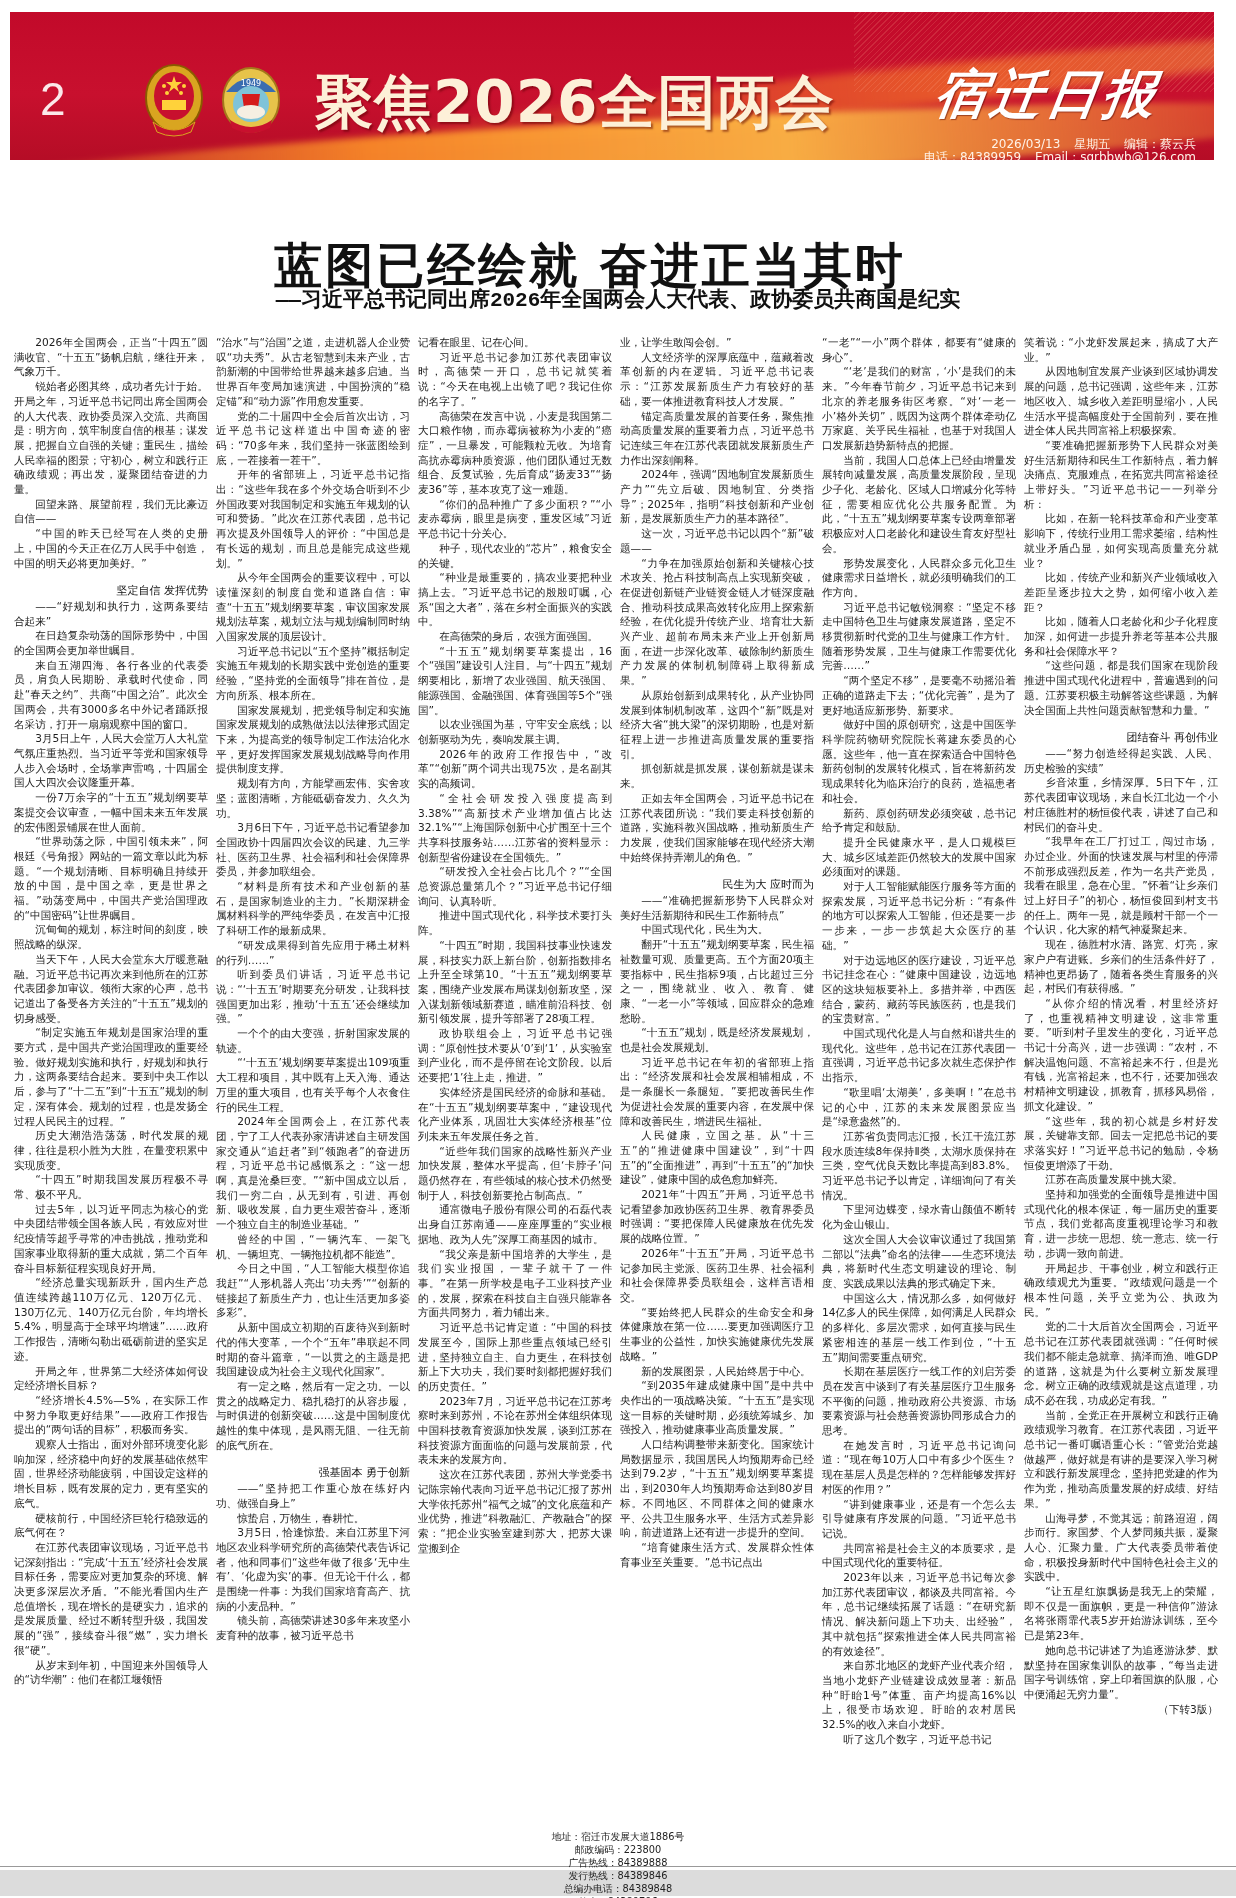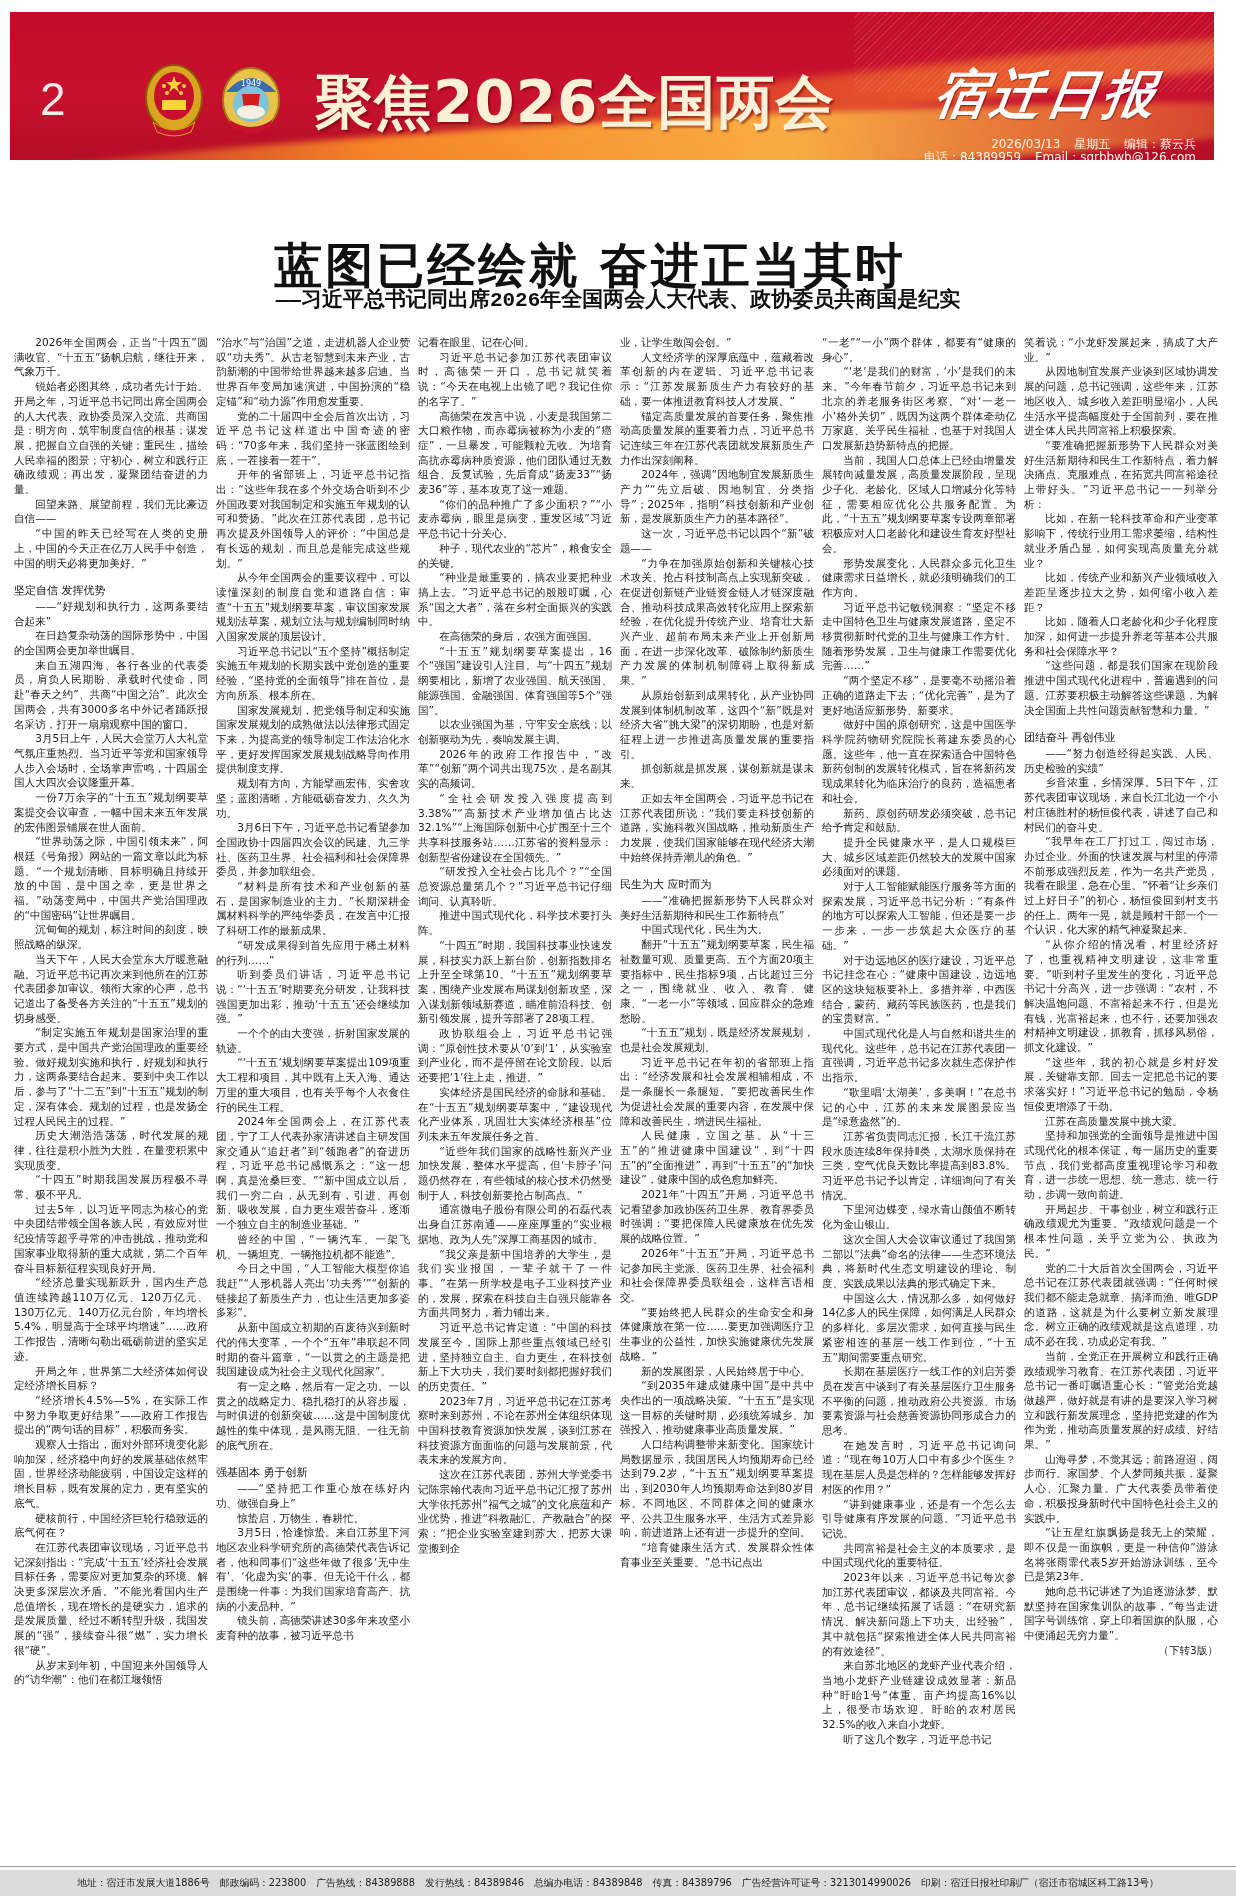--- a/index.html
+++ b/index.html
@@ -30,27 +30,27 @@
   
   .headline { position: absolute; left: 0; width: 1180px; top: 200px; text-align: center;
     font-family: "DejaVu Sans", sans-serif; font-weight: bold; font-size: 48px; color: #111; letter-spacing: 3px; margin-top: 34px; }
   .subheadline { position: absolute; left: 0; width: 1236px; top: 268px; text-align: center;
     font-family: Liberation Mono, monospace; font-size: 21px; color: #111; letter-spacing: 0px; }
 
   
   .columns { position: absolute; left: 10px; top: 335px; width: 1216px; height: 1512px; display: flex; gap: 0; }
   .col { width: 202px; padding: 0 4px; box-sizing: border-box; font-size: 10.6px; line-height: 14.7px; text-align: justify; overflow: hidden; color: #1c1c1c; }
   .col p { margin: 0; text-indent: 2em; }
-  .col .sec-title { text-align: left; text-indent: 0; margin-top: 14px; font-size: 11px; font-weight: normal; color: #111; }
+  .col .sec-title { text-align: right; text-indent: 0; margin-top: 14px; font-size: 11px; font-weight: normal; color: #111; }
   .col .sec-sub { text-indent: 2em; margin-bottom: 0; }
   .col .cont { text-align: right; text-indent: 0; }
 
   
   .footer { position: absolute; left: 0; top: 1870px; width: 1236px; height: 26px; background: #dcdcdc;
-    display: flex; align-items: center; justify-content: center; font-size: 9.8px; color: #222; white-space: nowrap; }
+    display: flex; align-items: center; justify-content: center; font-size: 9.8px; color: #222; white-space: nowrap; flex-direction: column; }
   .footer span { margin: 0 5px; }
   .footer-rule { position: absolute; left: 0; top: 1866px; width: 1236px; height: 1px; background: #999; }
 </style>
 </head>
 <body>
 
 <header class="banner">
   <div class="swoosh2"></div>
   <div class="swoosh1"></div>
   <div class="mesh"></div>
@@ -229,20 +229,21 @@
       <p>从因地制宜发展产业谈到区域协调发展的问题，总书记强调，这些年来，江苏地区收入、城乡收入差距明显缩小，人民生活水平提高幅度处于全国前列，要在推进全体人民共同富裕上积极探索。</p>
       <p>“要准确把握新形势下人民群众对美好生活新期待和民生工作新特点，着力解决痛点、克服难点，在拓宽共同富裕途径上带好头。”习近平总书记一一列举分析：</p>
       <p>比如，在新一轮科技革命和产业变革影响下，传统行业用工需求萎缩，结构性就业矛盾凸显，如何实现高质量充分就业？</p>
       <p>比如，传统产业和新兴产业领域收入差距呈逐步拉大之势，如何缩小收入差距？</p>
       <p>比如，随着人口老龄化和少子化程度加深，如何进一步提升养老等基本公共服务和社会保障水平？</p>
       <p>“这些问题，都是我们国家在现阶段推进中国式现代化进程中，普遍遇到的问题。江苏要积极主动解答这些课题，为解决全国面上共性问题贡献智慧和力量。”</p>
       <p class="sec-title">团结奋斗 再创伟业</p>
       <p class="sec-sub">——“努力创造经得起实践、人民、历史检验的实绩”</p>
       <p>乡音浓重，乡情深厚。5日下午，江苏代表团审议现场，来自长江北边一个小村庄德胜村的杨恒俊代表，讲述了自己和村民们的奋斗史。</p>
       <p>“我早年在工厂打过工，闯过市场，办过企业。外面的快速发展与村里的停滞不前形成强烈反差，作为一名共产党员，我看在眼里，急在心里。”怀着“让乡亲们过上好日子”的初心，杨恒俊回到村支书的任上。两年一晃，就是顾村干部一个一个认识，化大家的精气神凝聚起来。</p>
+      <p>现在，德胜村水清、路宽、灯亮，家家户户有进账。乡亲们的生活条件好了，精神也更昂扬了，随着各类生育服务的兴起，村民们有获得感。”</p>
       <p>“从你介绍的情况看，村里经济好了，也重视精神文明建设，这非常重要。”听到村子里发生的变化，习近平总书记十分高兴，进一步强调：“农村，不解决温饱问题、不富裕起来不行，但是光有钱，光富裕起来，也不行，还要加强农村精神文明建设，抓教育，抓移风易俗，抓文化建设。”</p>
       <p>“这些年，我的初心就是乡村好发展，关键靠支部。回去一定把总书记的要求落实好！”习近平总书记的勉励，令杨恒俊更增添了干劲。</p>
       <p>江苏在高质量发展中挑大梁。</p>
       <p>坚持和加强党的全面领导是推进中国式现代化的根本保证，每一届历史的重要节点，我们党都高度重视理论学习和教育，进一步统一思想、统一意志、统一行动，步调一致向前进。</p>
       <p>开局起步、干事创业，树立和践行正确政绩观尤为重要。“政绩观问题是一个根本性问题，关乎立党为公、执政为民。”</p>
       <p>党的二十大后首次全国两会，习近平总书记在江苏代表团就强调：“任何时候我们都不能走急就章、搞泽而渔、唯GDP的道路，这就是为什么要树立新发展理念。树立正确的政绩观就是这点道理，功成不必在我，功成必定有我。”</p>
       <p>当前，全党正在开展树立和践行正确政绩观学习教育。在江苏代表团，习近平总书记一番叮嘱语重心长：“管党治党越做越严，做好就是有讲的是要深入学习树立和践行新发展理念，坚持把党建的作为作为党，推动高质量发展的好成绩、好结果。”</p>
       <p>山海寻梦，不觉其远；前路迢迢，阔步而行。家国梦、个人梦同频共振，凝聚人心、汇聚力量。广大代表委员带着使命，积极投身新时代中国特色社会主义的实践中。</p>
       <p>“让五星红旗飘扬是我无上的荣耀，即不仅是一面旗帜，更是一种信仰”游泳名将张雨霏代表5岁开始游泳训练，至今已是第23年。</p>
       <p>她向总书记讲述了为追逐游泳梦、默默坚持在国家集训队的故事，“每当走进国字号训练馆，穿上印着国旗的队服，心中便涌起无穷力量”。</p>

